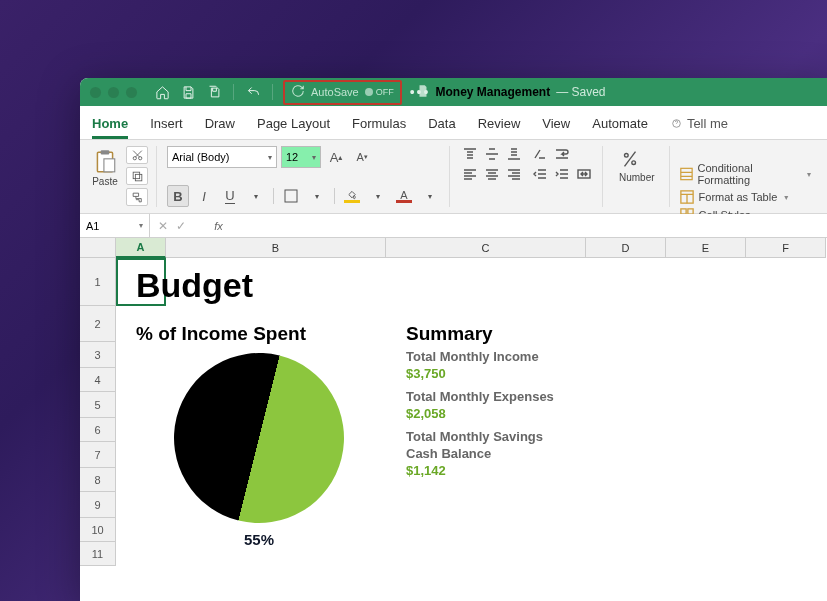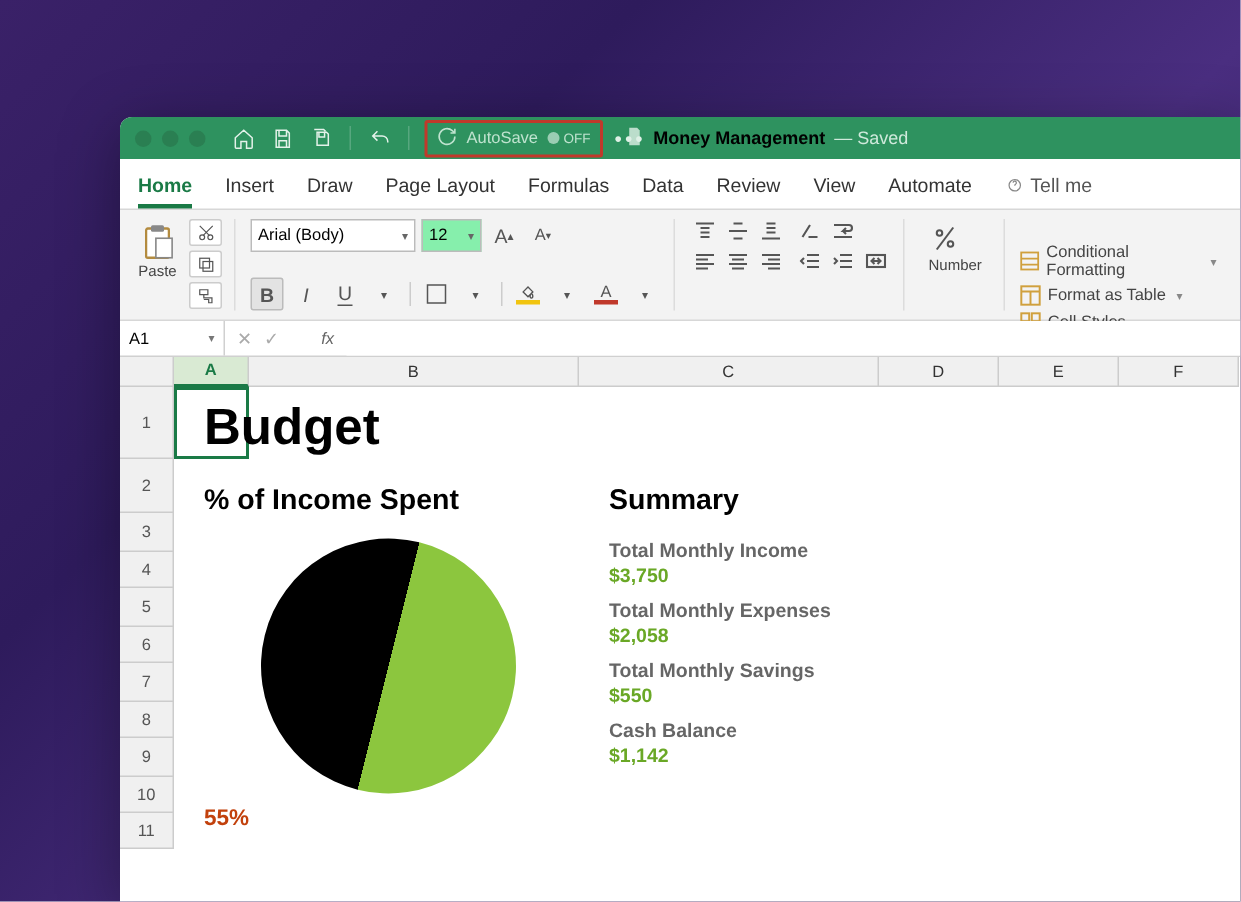--- a/index.html
+++ b/index.html
@@ -68,23 +68,23 @@
 .colhdr.active { background:#d9ead3; color:#1a7a46; font-weight:600; border-bottom:2px solid #1a7a46; }
 .rowhdrs { display:flex; flex-direction:column; width:36px; }
 .rowhdr { background:#f0f0f0; border-right:1px solid #ccc; border-bottom:1px solid #ccc; display:flex; align-items:center; justify-content:center; font-size:11px; color:#555; cursor:pointer; }
 .grid-wrap { position:relative; flex:1; }
 .cell-a1 { position:absolute; left:0; top:0; width:50px; height:48px; border:2px solid #1a7a46; pointer-events:none; }
 .content { position:absolute; left:0; top:0; right:0; padding:8px 8px 0 20px; }
 .budget-title { font-size:34px; font-weight:700; font-family: Arial, sans-serif; margin-bottom:18px; }
 .flexrow { display:flex; gap:24px; }
 .col-left { width:246px; }
 .col-right { flex:1; }
-.section-h { font-size:19px; font-weight:700; font-family: Arial, sans-serif; margin-bottom:14px; }
+.section-h { font-size:19px; font-weight:700; font-family: Arial, sans-serif; margin-bottom:4px; }
 .pie { width:170px; height:170px; border-radius:50%; margin:8px auto 8px; background: conic-gradient(#8cc63e 0deg 180deg, #000 180deg 360deg); transform: rotate(14deg); }
-.pct { text-align:left; font-weight:700; color:#c2410c; font-size:15px; }
+.pct { text-align:center; font-weight:700; color:#0f172a; font-size:15px; }
 .sum-label { font-size:13px; font-weight:700; color:#666; margin-top:2px; }
 .sum-val { font-size:13px; font-weight:700; color:#6aa826; margin:2px 0 8px; }
 </style>
 </head>
 <body>
 
 <div class="window">
 
   <div class="titlebar">
     <div class="traffic">
@@ -397,21 +397,20 @@
               <div class="pie"></div>
               <div class="pct">55%</div>
             </div>
             <div class="col-right">
               <div class="section-h">Summary</div>
               <div class="sum-label">Total Monthly Income</div>
               <div class="sum-val">$3,750</div>
               <div class="sum-label">Total Monthly Expenses</div>
               <div class="sum-val">$2,058</div>
               <div class="sum-label">Total Monthly Savings</div>
-              <div class="sum-val">$550</div>
               <div class="sum-label">Cash Balance</div>
               <div class="sum-val">$1,142</div>
             </div>
           </div>
         </div>
       </div>
     </div>
   </div>
 
 </div>

